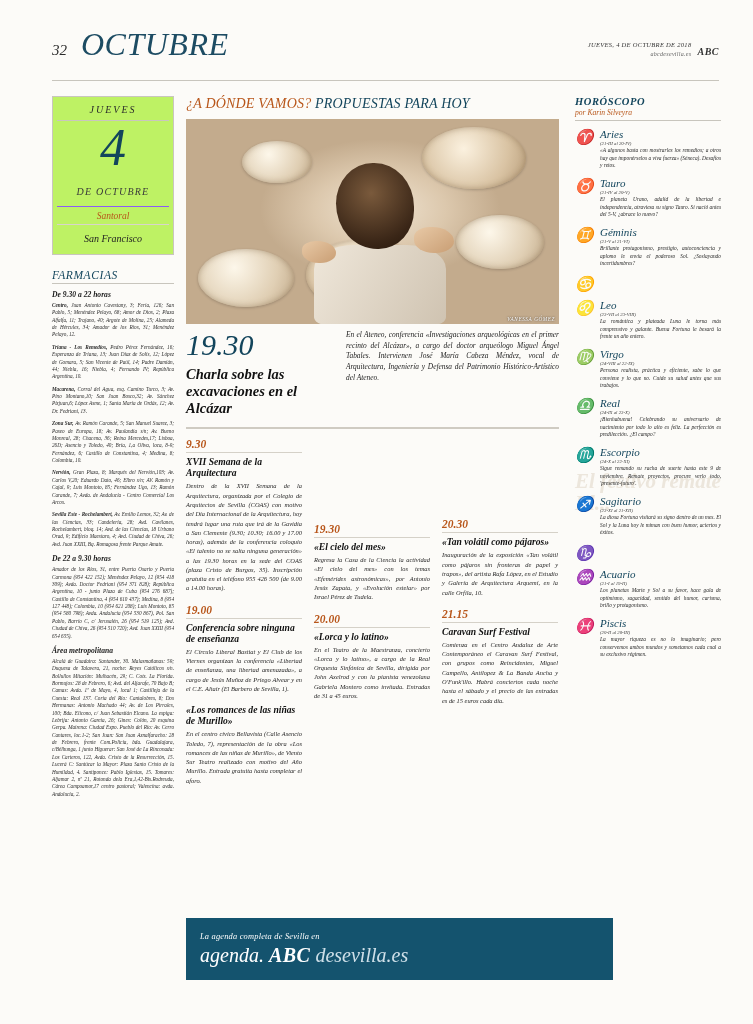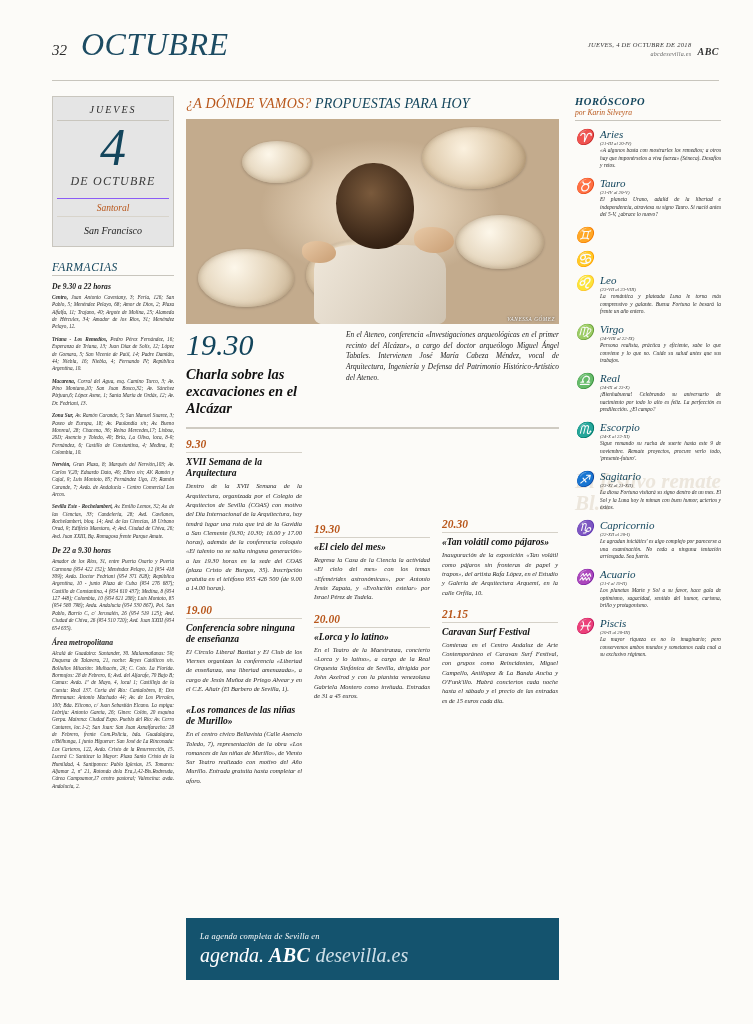--- a/index.html
+++ b/index.html
@@ -78,43 +78,43 @@
   }
   .col-right {
     position: absolute;
     left: 575px; top: 96px;
     width: 146px;
   }
 
   
   .datebox {
     border: 1px solid #c9c6be;
-    background: #e5e5e5;
+    background: #bef264;
     text-align: center;
     padding: 7px 4px 10px;
   }
   .datebox .dow {
     font-size: 10px;
     letter-spacing: 2px;
     color: #2b2b2b;
     border-bottom: 1px solid #c9c6be;
     padding-bottom: 5px;
     margin-bottom: 2px;
   }
   .datebox .daynum {
     font-size: 52px;
     line-height: 0.98;
     color: #13455c;
     font-family: "Liberation Serif", serif;
   }
   .datebox .month {
-    font-size: 12px;
+    font-size: 10px;
     letter-spacing: 1.2px;
     color: #3a3a3a;
-    margin-top: 0;
+    margin-top: 12px;
   }
   .datebox .santoral {
     font-size: 9.5px;
     color: #b8561a;
     margin-top: 9px;
     border-top: 1px solid #8b5cf6;
     border-bottom: 1px solid #d8d4cb;
     padding: 4px 0 3px;
   }
   .datebox .saint {
@@ -254,21 +254,21 @@
     font-size: 6.4px;
     line-height: 1.45;
     text-align: justify;
     color: #262626;
   }
 
   
   .ad {
     position: absolute;
     left: 186px; top: 918px;
-    width: 373px; height: 62px;
+    width: 427px; height: 62px;
     background: #14536e;
     color: #fff;
     display: flex;
     flex-direction: column;
     justify-content: center;
     padding-left: 14px;
   }
   .ad .line1 { font-size: 8.4px; letter-spacing:.2px; }
   .ad .line2 { font-size: 20px; margin-top: 3px; }
   .ad .line2 .lw { color:#ffffff; }
@@ -488,20 +488,25 @@
     <div class="sign">
       <div class="sign-glyph">♉</div>
       <div class="sign-main">
         <div class="sign-name">Tauro</div>
         <div class="sign-dates">(21-IV al 20-V)</div>
         <div class="sign-text">El planeta Urano, adalid de la libertad e independencia, atraviesa su signo Tauro. Si nació antes del 5-V, ¿abrace lo nuevo?</div>
       </div>
     </div>
     <div class="sign">
       <div class="sign-glyph">♊</div>
+      <div class="sign-main">
+        <div class="sign-name">Géminis</div>
+        <div class="sign-dates">(21-V al 21-VI)</div>
+        <div class="sign-text">Brillante protagonismo, prestigio, autoconciencia y aplomo le envía el poderoso Sol. ¿Soslayando incertidumbres?</div>
+      </div>
     </div>
     <div class="sign">
       <div class="sign-glyph">♋</div>
     </div>
     <div class="sign">
       <div class="sign-glyph">♌</div>
       <div class="sign-main">
         <div class="sign-name">Leo</div>
         <div class="sign-dates">(23-VII al 23-VIII)</div>
         <div class="sign-text">La romántica y plateada Luna le torna más comprensivo y galante. Buena Fortuna le besará la frente un año entero.</div>
@@ -534,25 +539,20 @@
     <div class="sign">
       <div class="sign-glyph">♐</div>
       <div class="sign-main">
         <div class="sign-name">Sagitario</div>
         <div class="sign-dates">(23-XI al 21-XII)</div>
         <div class="sign-text">La diosa Fortuna visitará su signo dentro de un mes. El Sol y la Luna hoy le miman con buen humor, aciertos y éxitos.</div>
       </div>
     </div>
     <div class="sign">
       <div class="sign-glyph">♑</div>
-      <div class="sign-main">
-        <div class="sign-name">Capricornio</div>
-        <div class="sign-dates">(22-XII al 20-I)</div>
-        <div class="sign-text">Le agradan iniciátics' es algo complejo por parecerse a una examinación. No ceda a ninguna tentación arriesgada. Sea fuerte.</div>
-      </div>
     </div>
     <div class="sign">
       <div class="sign-glyph">♒</div>
       <div class="sign-main">
         <div class="sign-name">Acuario</div>
         <div class="sign-dates">(21-I al 19-II)</div>
         <div class="sign-text">Los planetas Marte y Sol a su favor, hace gala de optimismo, sagacidad, sentido del humor, carisma, brillo y protagonismo.</div>
       </div>
     </div>
     <div class="sign">

